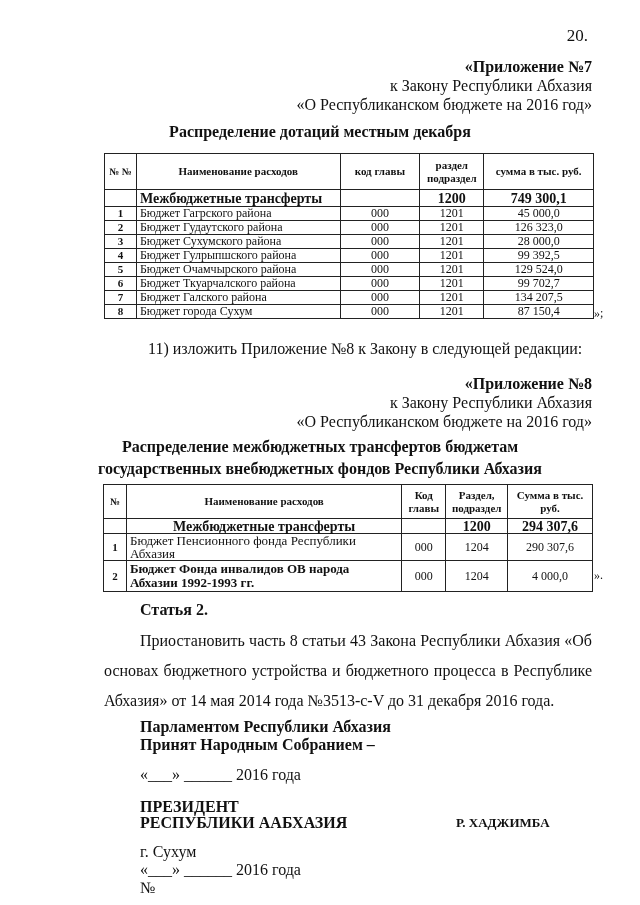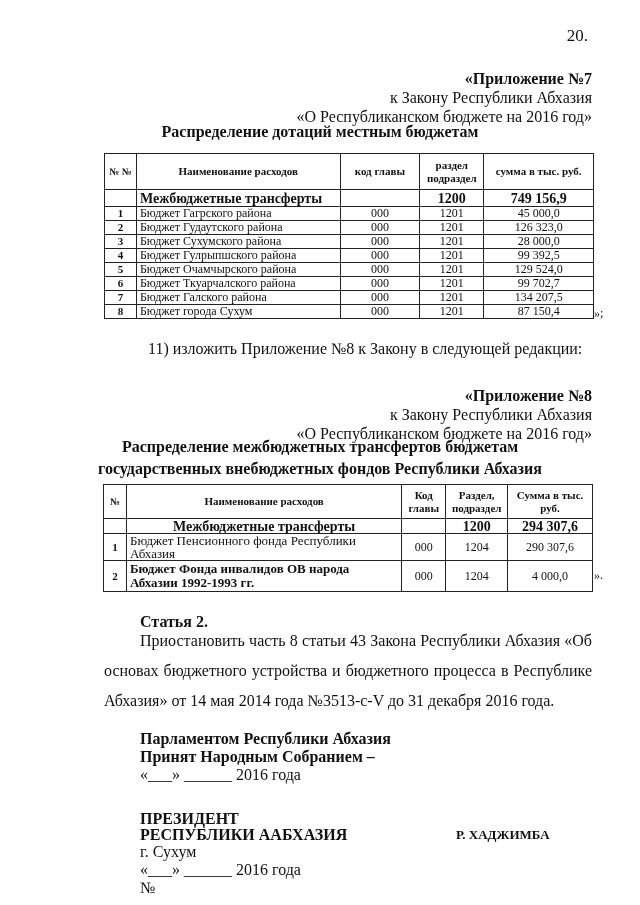--- a/index.html
+++ b/index.html
@@ -14,34 +14,34 @@
   .title { font-weight: bold; font-size: 16px; text-align: center; left: 0; width: 640px; line-height: 22px; }
   table.t { position: absolute; border-collapse: collapse; font-size: 12px; }
   table.t td, table.t th { border: 1px solid #222; padding: 0 3px; text-align: center; line-height: 13px; }
   table.t th { font-weight: bold; font-size: 11px; }
   table.t td.name { text-align: left; }
   table.t tr.sum td { font-weight: bold; font-size: 14px; }
   table.t td.idx { font-weight: bold; font-size: 11px; }
   .trail { font-size: 12px; }
   .para { font-size: 16px; }
   .body-text { font-size: 16px; line-height: 30px; text-align: justify; }
-  .bold { font-weight: bold; margin-top: 12px; }
+  .bold { font-weight: bold; }
 </style>
 </head>
 <body>
 
 <div class="abs page-num">20.</div>
 
 <div class="abs appendix" style="top:57px;">
   <div class="bold">«Приложение №7</div>
   <div>к Закону Республики Абхазия</div>
   <div>«О Республиканском бюджете на 2016 год»</div>
 </div>
 
-<div class="abs title" style="top:121px;">Распределение дотаций местным бюджетам</div>
+<div class="abs title" style="top:121px;">Распределение дотаций местным декабря</div>
 
 <table class="t" style="left:104px; top:153px; width:490px;">
   <colgroup>
       <col style="width:32px">
       <col style="width:204px">
       <col style="width:80px">
       <col style="width:64px">
       <col style="width:110px">
     </colgroup>
   <tbody>
@@ -50,21 +50,21 @@
     <th>Наименование расходов</th>
     <th>код главы</th>
     <th>раздел подраздел</th>
     <th>сумма в тыс. руб.</th>
   </tr>
   <tr class="sum" style="height:17px;">
     <td></td>
     <td class="name">Межбюджетные трансферты</td>
     <td></td>
     <td>1200</td>
-    <td>749 156,9</td>
+    <td>749 300,1</td>
   </tr>
   <tr style="height:14px;">
         <td class="idx">1</td>
         <td class="name">Бюджет  Гагрского района</td>
         <td>000</td>
         <td>1201</td>
         <td>45 000,0</td>
       </tr>
   <tr style="height:14px;">
         <td class="idx">2</td>

